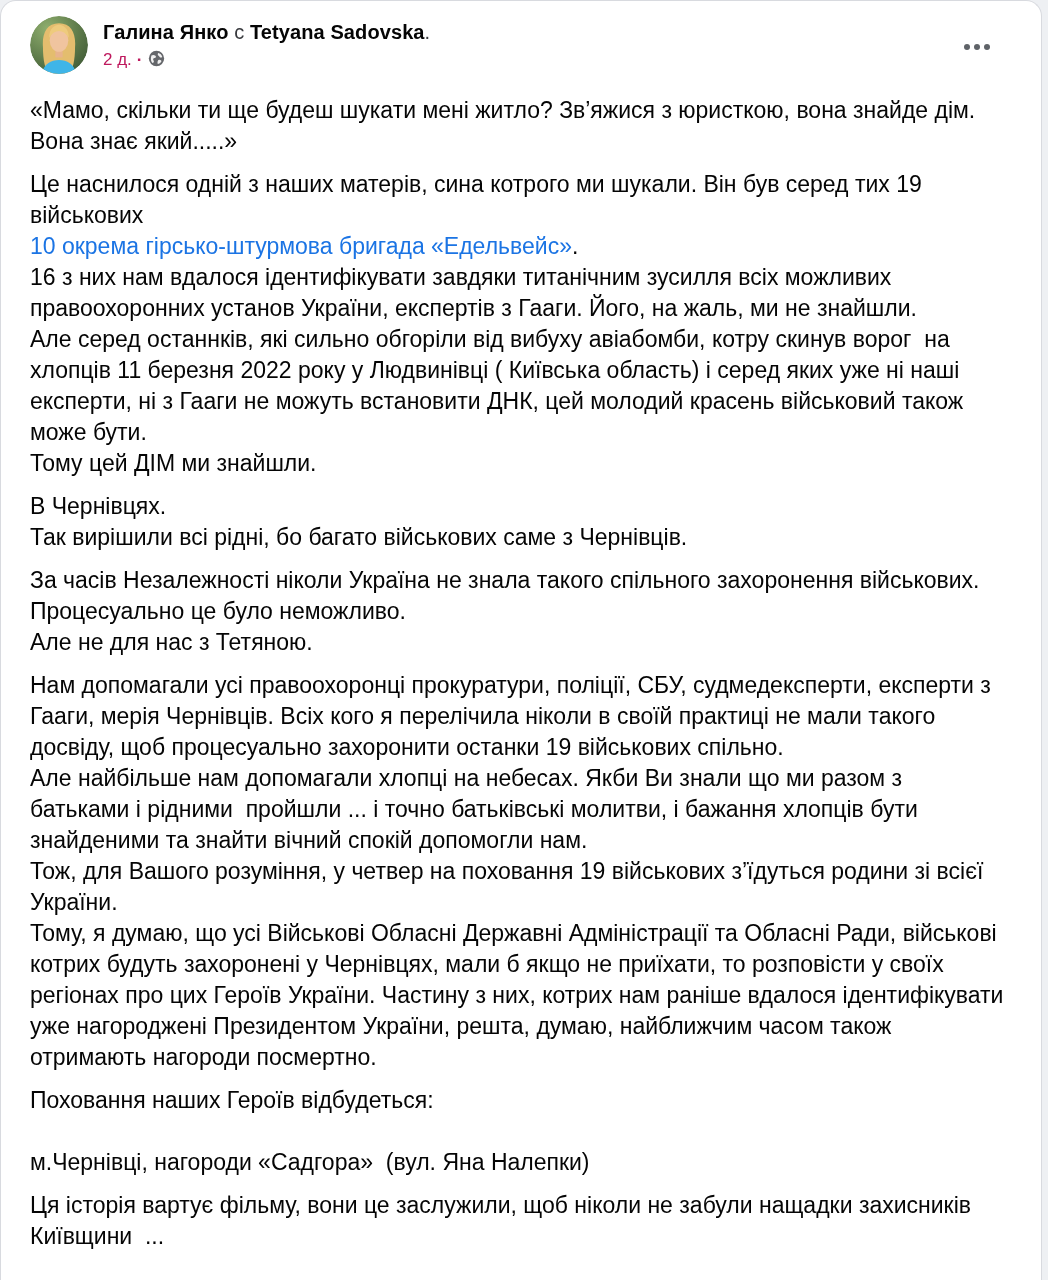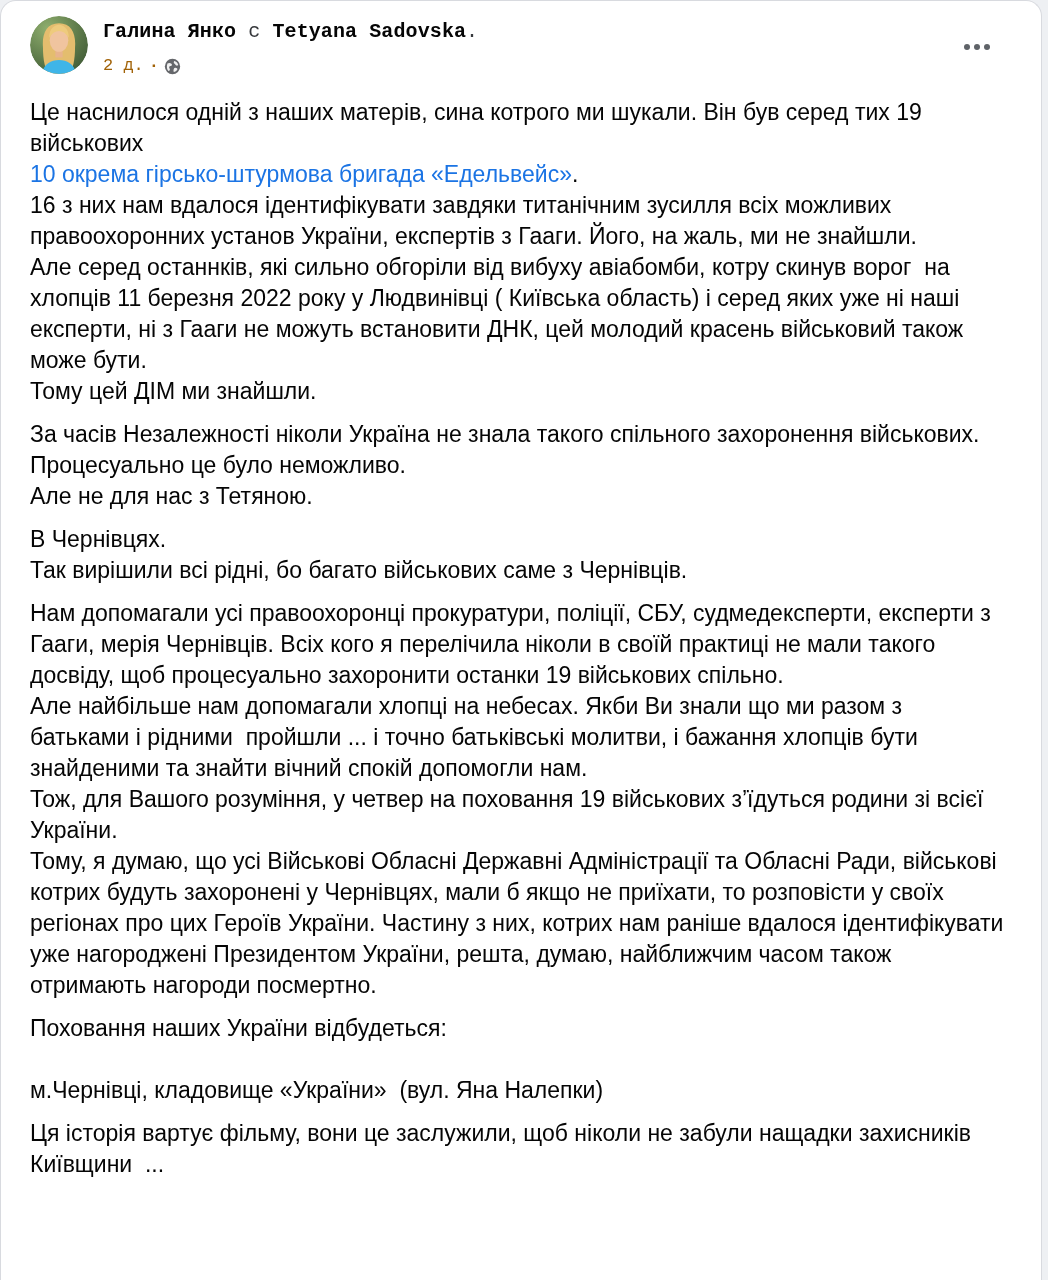--- a/index.html
+++ b/index.html
@@ -17,21 +17,20 @@
     background: #ffffff;
     border: 1px solid #d8dadf;
     border-bottom: none;
     border-radius: 16px 16px 0 0;
   }
   
   .post-header {
     display: flex;
     align-items: flex-start;
     padding: 15px 24px 0 29px;
-    font-family: Liberation Mono, monospace;
   }
   .avatar {
     width: 58px; height: 58px;
     border-radius: 50%;
     overflow: hidden;
     flex: 0 0 58px;
     cursor: pointer;
   }
   .avatar svg { display: block; width: 100%; height: 100%; }
   .header-text {
@@ -43,27 +42,26 @@
   .name-line {
     font-size: 20px;
     line-height: 26px;
     color: #050505;
     letter-spacing: 0.1px;
   }
   .name-line .name { font-weight: 700; cursor: pointer; }
   .name-line .connector { font-weight: 400; color: #37393d; }
   .name-line .suffix { font-weight: 400; color: #37393d; }
   .meta-line {
-    margin-top: 11px;
+    margin-top: 5px;
     display: flex;
-    align-items: center;
     gap: 5px;
     font-size: 17px;
     line-height: 20px;
-    color: #a16207;
+    color: #be185d;
   }
   .meta-line .dot-sep { font-weight: 700; }
   .globe { width: 17px; height: 17px; display: inline-block; }
   .more-btn {
     margin-left: auto;
     margin-top: 14px;
     margin-right: 18px;
     width: 44px; height: 34px;
     display: flex;
     align-items: center;
@@ -147,21 +145,22 @@
 
     <div class="more-btn">
       <i></i>
         <i></i>
         <i></i>
     </div>
 
   </div>
 
   <div class="post-body" id="post-body">
+      <div class="para"><span class="seg">«Мамо, скільки ти ще будеш шукати мені житло? Зв’яжися з юристкою, вона знайде дім. Вона знає який.....»</span></div>
       <div class="para"><span class="seg">Це наснилося одній з наших матерів, сина котрого ми шукали. Він був серед тих 19 військових</span><br><a class="post-link">10 окрема гірсько-штурмова бригада «Едельвейс»</a><span class="seg">.</span><br><span class="seg">16 з них нам вдалося ідентифікувати завдяки титанічним зусилля всіх можливих правоохоронних установ України, експертів з Гааги. Його, на жаль, ми не знайшли.</span><br><span class="seg">Але серед останнків, які сильно обгоріли від вибуху авіабомби, котру скинув ворог  на хлопців 11 березня 2022 року у Людвинівці ( Київська область) і серед яких уже ні наші експерти, ні з Гааги не можуть встановити ДНК, цей молодий красень військовий також може бути.</span><br><span class="seg">Тому цей ДІМ ми знайшли.</span></div>
+      <div class="para"><span class="seg">В Чернівцях.</span><br><span class="seg">Так вирішили всі рідні, бо багато військових саме з Чернівців.</span></div>
       <div class="para"><span class="seg">За часів Незалежності ніколи Україна не знала такого спільного захоронення військових.</span><br><span class="seg">Процесуально це було неможливо.</span><br><span class="seg">Але не для нас з Тетяною.</span></div>
-      <div class="para"><span class="seg">В Чернівцях.</span><br><span class="seg">Так вирішили всі рідні, бо багато військових саме з Чернівців.</span></div>
       <div class="para"><span class="seg">Нам допомагали усі правоохоронці прокуратури, поліції, СБУ, судмедексперти, експерти з Гааги, мерія Чернівців. Всіх кого я перелічила ніколи в своїй практиці не мали такого досвіду, щоб процесуально захоронити останки 19 військових спільно.</span><br><span class="seg">Але найбільше нам допомагали хлопці на небесах. Якби Ви знали що ми разом з батьками і рідними  пройшли ... і точно батьківські молитви, і бажання хлопців бути знайденими та знайти вічний спокій допомогли нам.</span><br><span class="seg">Тож, для Вашого розуміння, у четвер на поховання 19 військових з’їдуться родини зі всієї України.</span><br><span class="seg">Тому, я думаю, що усі Військові Обласні Державні Адміністрації та Обласні Ради, військові котрих будуть захоронені у Чернівцях, мали б якщо не приїхати, то розповісти у своїх регіонах про цих Героїв України. Частину з них, котрих нам раніше вдалося ідентифікувати уже нагороджені Президентом України, решта, думаю, найближчим часом також отримають нагороди посмертно.</span></div>
-      <div class="para"><span class="seg">Поховання наших України відбудеться:</span><br><br><span class="seg">м.Чернівці, кладовище «України»  (вул. Яна Налепки)</span></div>
+      <div class="para"><span class="seg">Поховання наших Героїв відбудеться:</span><br><br><span class="seg">м.Чернівці, нагороди «Садгора»  (вул. Яна Налепки)</span></div>
       <div class="para"><span class="seg">Ця історія вартує фільму, вони це заслужили, щоб ніколи не забули нащадки захисників Київщини  ...</span><br></div>
     </div>
 
 </div>
 
 </body></html>

